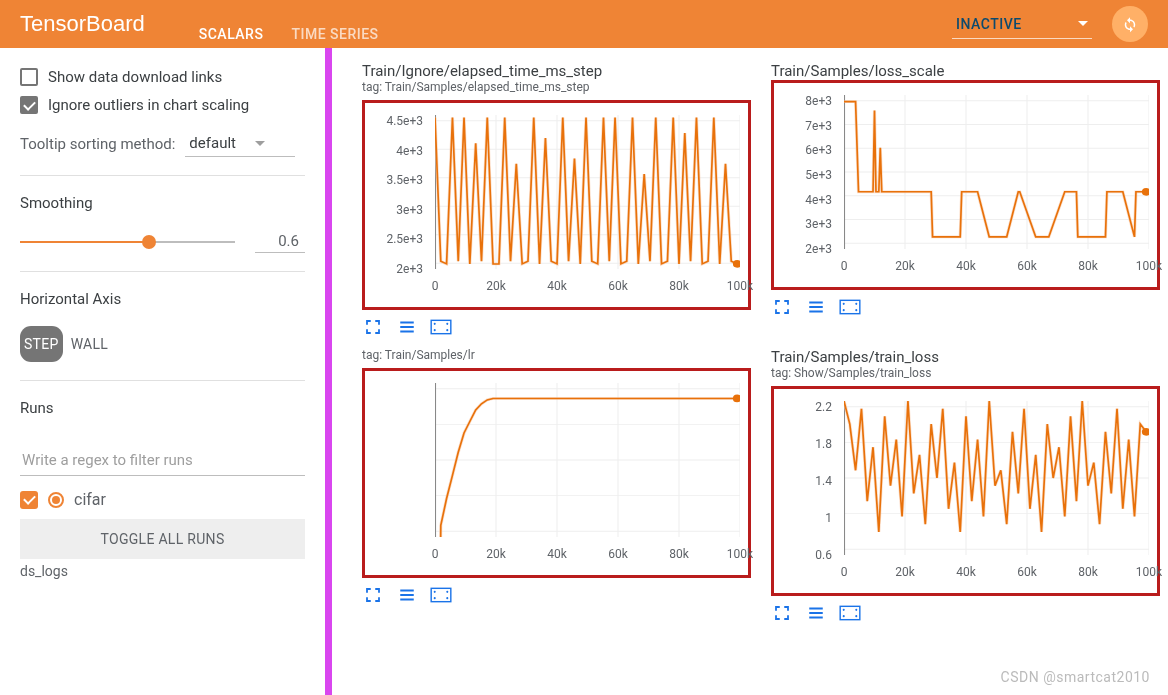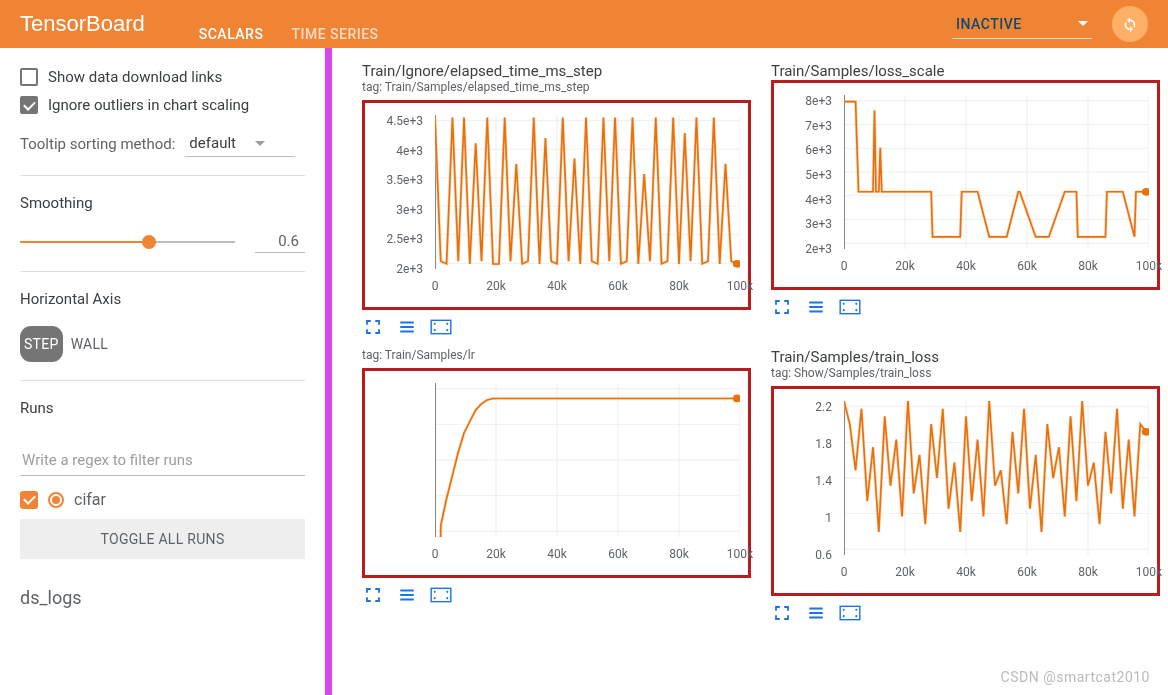--- a/index.html
+++ b/index.html
@@ -42,21 +42,21 @@
 .axis-btn.active { background:#757575; color:#fff; }
 
 .runs-input { width:100%; border:none; border-bottom:1px solid #bdbdbd; padding:6px 2px; font-size:15px; margin: 10px 0 14px; color:#3c4043;}
 .runs-input::placeholder { color:#9e9e9e; }
 .run-row { display:flex; align-items:center; gap:10px; margin-bottom:10px; }
 .cb-orange { width:18px; height:18px; border-radius:3px; background:#ef8435; display:inline-flex; align-items:center; justify-content:center; }
 .cb-orange::after { content:''; width:5px; height:9px; border:solid #fff; border-width:0 2px 2px 0; transform:rotate(45deg); margin-top:-2px;}
 .radio-orange { width:16px; height:16px; border-radius:50%; border:2px solid #ef8435; position:relative; }
 .radio-orange::after { content:''; position:absolute; inset:2px; border-radius:50%; background:#ef8435; }
 .toggle-all { width:100%; background:#eeeeee; border:none; padding:12px; font-size:14px; color:#5f6368; cursor:pointer; letter-spacing:.3px;}
-.ds-logs { font-size:18px; color:#5f6368; margin-top:28px;}
+.ds-logs { font-size:14px; color:#5f6368; margin-top:4px;}
 
 
 .main { flex:1; padding: 14px 8px 0 30px; overflow:auto; }
 .chart-grid { display:grid; grid-template-columns: 1fr 1fr; gap: 8px 20px; }
 .chart-card { }
 .chart-title { font-size: 15px; color:#3c4043; }
 .chart-tag { font-size: 12px; color:#5f6368; margin-bottom:6px;}
 .chart-box { border:3px solid #b91c1c; height: 210px; position:relative; background:#fff; }
 .plot-area { position:absolute; left:70px; right:8px; top:12px; bottom:38px; }
 .yticks { position:absolute; left:0; top:12px; bottom:38px; width:64px; font-size:12px; color:#5f6368; }

